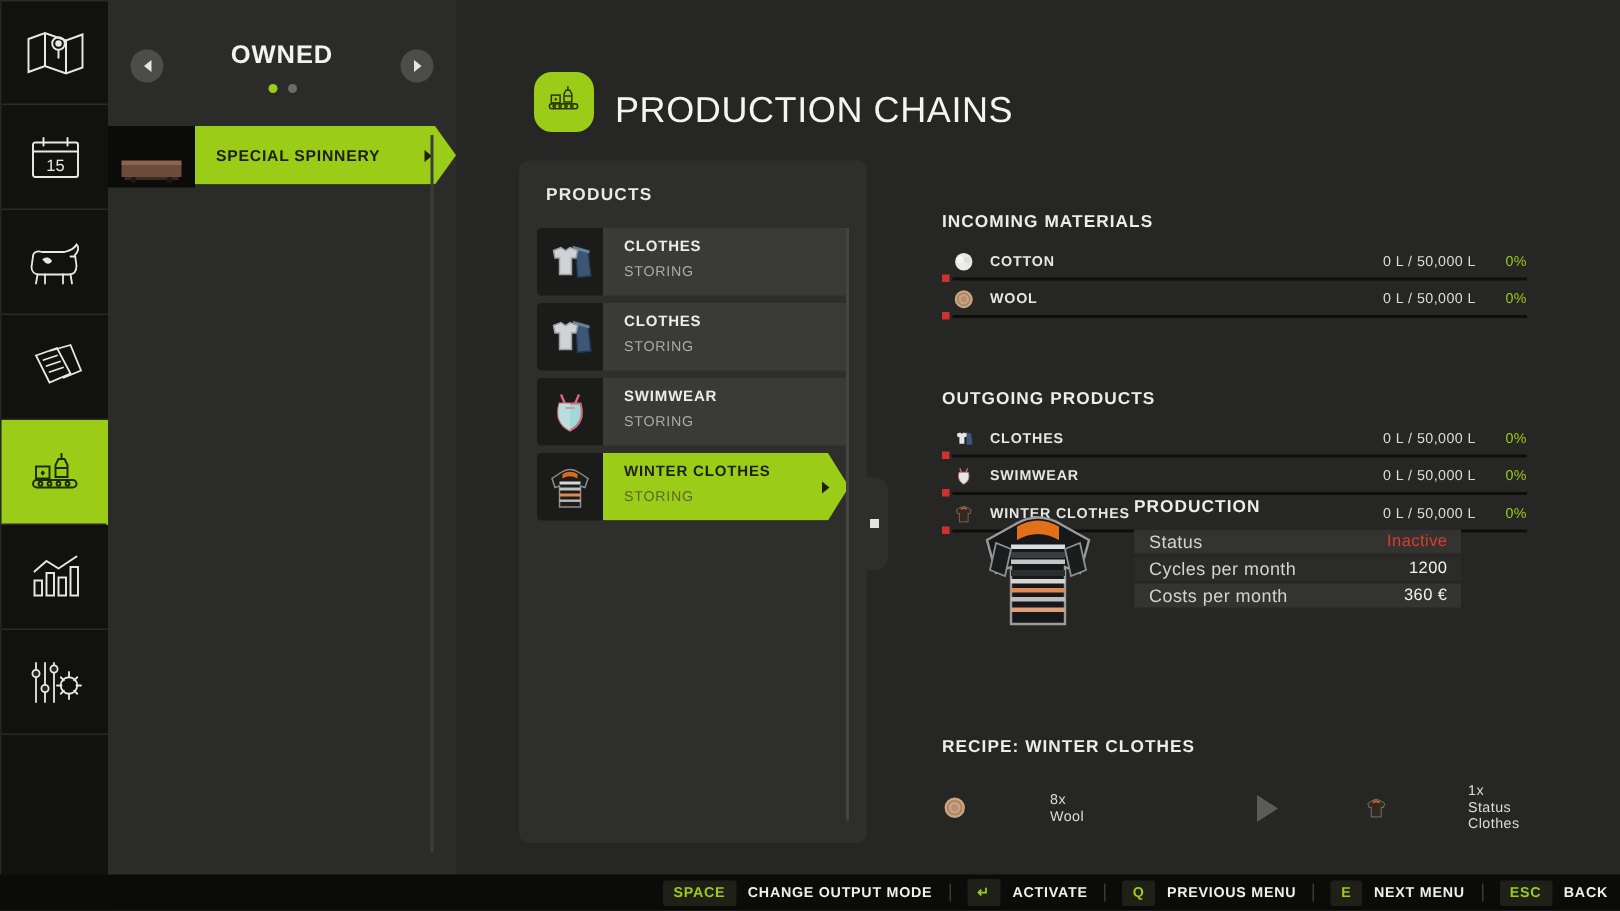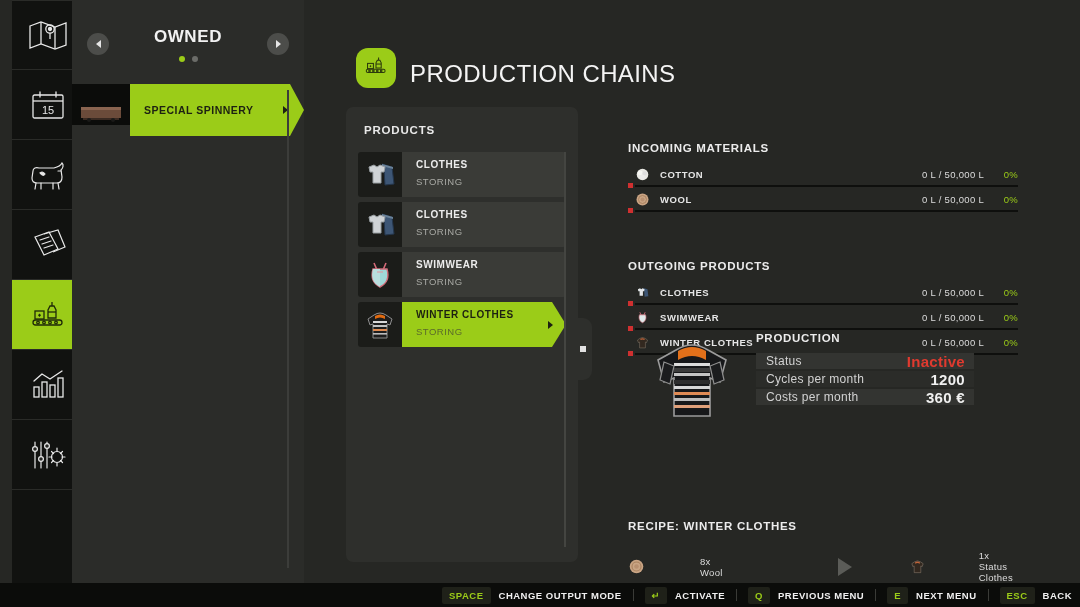--- a/index.html
+++ b/index.html
@@ -7,21 +7,21 @@
   html, body {
     width: 1080px; height: 607px;
     background: #1b1c1a;
     font-family: "Liberation Sans", sans-serif;
     overflow: hidden;
   }
   #root { position: relative; width: 1080px; height: 607px; background: #262724; }
 
   
   .rail {
-    position: absolute; left: 12px; top: 0; width: 72px; height: 607px;
+    position: absolute; left: 1px; top: 0; width: 72px; height: 607px;
     background: #111210;
     display: flex; flex-direction: column;
   }
   .rail-item {
     position: relative; height: 70px; width: 72px;
     display: flex; align-items: center; justify-content: center;
     border-bottom: 1px solid #2a2b28;
   }
   .rail-item:first-child { border-top: 1px solid #2a2b28; }
   .rail-item.active { background: #9bcc18; }
@@ -58,21 +58,21 @@
   .arrow-btn.left { left: 15px; }
   .arrow-btn.right { right: 15px; }
   .arrow-btn .tri { width: 0; height: 0; }
   .arrow-btn.left .tri { border-top: 4px solid transparent; border-bottom: 4px solid transparent; border-right: 5px solid #e6e6e6; }
   .arrow-btn.right .tri { border-top: 4px solid transparent; border-bottom: 4px solid transparent; border-left: 5px solid #e6e6e6; }
   .dots { position: absolute; left: 0; right: 0; top: 56px; display: flex; justify-content: center; gap: 7px; }
   .dot { width: 6px; height: 6px; border-radius: 50%; background: #6b6c68; }
   .dot.on { background: #9bcc18; }
 
   .owned-list { position: absolute; top: 84px; left: 0; right: 0; }
-  .owned-row { position: relative; height: 52px; display: flex; align-items: stretch; }
+  .owned-row { position: relative; height: 39px; display: flex; align-items: stretch; }
   .owned-thumb {
     width: 58px; height: 41px; background: #0b0c0a; flex: none;
     display: flex; align-items: flex-end; justify-content: center; overflow: hidden;
   }
   .owned-label {
     flex: 1; background: #9bcc18; display: flex; align-items: center;
     padding-left: 14px; position: relative;
     clip-path: polygon(0 0, calc(100% - 14px) 0, 100% 50%, calc(100% - 14px) 100%, 0 100%);
   }
   .owned-label span {
@@ -176,25 +176,25 @@
     position: absolute; left: 18px; top: 28px; width: 92px; height: 88px;
   }
   .prod-table { position: absolute; left: 128px; top: 0; width: 218px; }
   .prod-table .sec-title { margin-bottom: 9px; }
   .ptr {
     display: flex; align-items: center; height: 16px; margin-bottom: 2px;
     padding: 0 9px 0 10px; background: #333431;
   }
   .ptr.alt { background: #2b2c29; }
   .ptr-k { font-size: 12px; color: #d2d2d2; letter-spacing: .3px; }
-  .ptr-v { margin-left: auto; font-size: 15px; font-weight: bold; color: #f0f0f0; letter-spacing: .3px; }
+  .ptr-v { margin-left: auto; font-size: 11px; font-weight: normal; color: #f0f0f0; letter-spacing: .3px; }
   .ptr-v.bad { color: #e03a2f; }
 
   
-  .recipe { position: absolute; left: 324px; top: 496px; width: 390px; }
+  .recipe { position: absolute; left: 324px; top: 468px; width: 390px; }
   .recipe-row { display: flex; align-items: center; margin-top: 18px; gap: 35px; }
   .rc-icon { width: 17px; height: 17px; flex: none; }
   .rc-text { font-size: 9.5px; color: #dcdcdc; letter-spacing: .3px; }
   .rc-in-text { margin-left: 20px; }
   .rc-arrow {
     margin-left: 80px; width: 0; height: 0;
     border-top: 9px solid transparent; border-bottom: 9px solid transparent;
     border-left: 14px solid #5b5c58;
   }
   .rc-out-icon { margin-left: 22px; }

